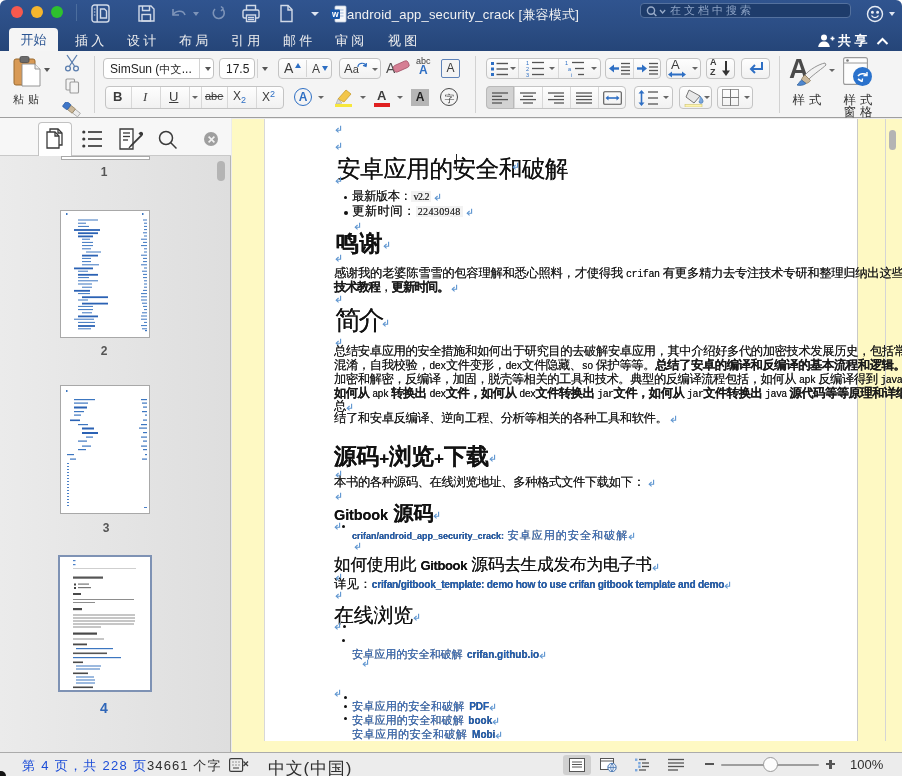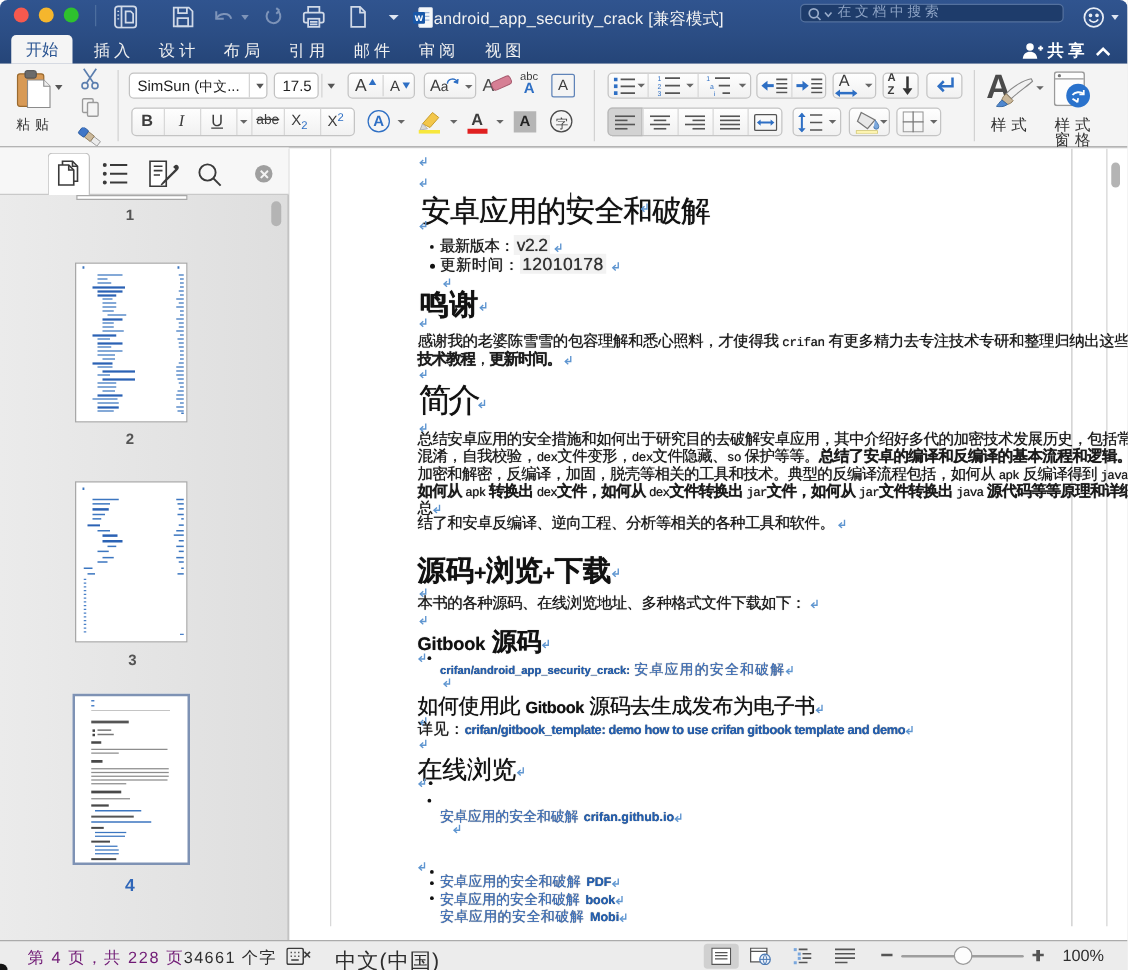--- a/index.html
+++ b/index.html
@@ -24,29 +24,29 @@
 .fontbox{background:#fff;border:1px solid #c2c2c2;border-radius:4px;font-size:12px;color:#222}
 .caret{width:0;height:0;border-left:3.5px solid transparent;border-right:3.5px solid transparent;border-top:4px solid #555}
 .caretb{width:0;height:0;border-left:3px solid transparent;border-right:3px solid transparent;border-top:3.5px solid #666}
 
 #main{left:0;top:119px;width:902px;height:633px}
 #sidebar{left:0;top:0;width:231px;height:633px;background:linear-gradient(90deg,#ebebeb,#dedede);border-right:1px solid #b5b5b5}
 #sbtabs{left:0;top:-1px;width:231px;height:38px;background:#f7f7f7;border-bottom:1px solid #c9c9c9}
 #sbactive{left:38px;top:3px;width:34px;height:34px;background:#fff;border:1px solid #c2c2c2;border-bottom:none;border-radius:4px 4px 0 0}
 .thumb{background:#fff;border:1px solid #a8a8a8}
 .tlabel{font-size:12px;color:#555;width:20px;text-align:center}
-#docarea{left:232px;top:0;width:670px;height:633px;background:#ffffff}
+#docarea{left:232px;top:0;width:670px;height:633px;background:#fef9c3}
 #page{left:32px;top:0px;width:594px;height:622px;background:#fff;border-left:1px solid #d8d8d8;border-right:1px solid #c9c9c9}
 
 #statusbar{left:0;top:752px;width:902px;height:24px;background:#ececec;border-top:1px solid #ababab;color:#3c3c3c;font-size:13px}
 
 .ln{position:absolute;white-space:nowrap;color:#1b1b1b;text-shadow:0 0 0.55px rgba(20,20,20,.85)}
 .zh{font-size:12.4px;letter-spacing:.2px}
 .pc{display:inline-block;vertical-align:-1px}
-.code{font-family:Liberation Sans, sans-serif;font-size:14px;background:#f2f2f2;color:#333;padding:0 2px}
+.code{font-family:Liberation Serif, serif;font-size:10px;background:#f2f2f2;color:#333;padding:0 2px}
 .lka{color:#4077c8}
 .lkb{color:#2160b6;font-weight:bold;font-size:10px;letter-spacing:0}
 .blt{position:absolute;width:3.4px;height:3.4px;background:#111;border-radius:50%}
 .b{font-weight:bold}
 .lt{font-family:"Liberation Mono",monospace;font-size:10px;font-weight:normal}
 </style></head>
 <body>
 
 <div class="abs" style="left:0;top:0;width:902px;height:10px;background:#fff"></div>
 <div class="abs" id="titlebar"></div>
@@ -631,21 +631,21 @@
         <use href="#pcg"></use>
       </svg>
     <svg class="abs" style="left:103px;top:57px" width="7" height="8">
         <use href="#pcg"></use>
       </svg>
     <div class="blt" style="left:112px;top:77px"></div>
     <div class="ln zh" id="B1" style="left:120px;top:69px;letter-spacing:-0.503px">最新版本：<span class="code">v2.2</span>&nbsp;<svg class="pc" width="7" height="8">
           <use href="#pcg"></use>
         </svg></div>
     <div class="blt" style="left:112px;top:92px;width:4px;height:4px"></div>
-    <div class="ln zh" id="B2" style="left:120px;top:84px;letter-spacing:0.357px">更新时间：<span class="code">12010178</span>&nbsp;<svg class="pc" width="7" height="8">
+    <div class="ln zh" id="B2" style="left:120px;top:84px;letter-spacing:0.357px">更新时间：<span class="code">22430948</span>&nbsp;<svg class="pc" width="7" height="8">
           <use href="#pcg"></use>
         </svg></div>
     <svg class="abs" style="left:122px;top:103px" width="7" height="8">
         <use href="#pcg"></use>
       </svg>
     <div class="ln" id="H1" style="left:104px;top:109px;font-size:23px;font-weight:bold;color:#111;letter-spacing:0.500px">鸣谢<svg class="pc" width="7" height="8" style="vertical-align:2px">
           <use href="#pcg"></use>
         </svg></div>
     <svg class="abs" style="left:103px;top:135px" width="7" height="8">
         <use href="#pcg"></use>
@@ -736,21 +736,21 @@
     <div class="ln" id="LK5" style="left:120px;top:591px;letter-spacing:0.000px"><span class="lka" style="font-size:11.2px">安卓应用的安全和破解</span> <span class="lkb">book</span><svg class="pc" width="7" height="8">
           <use href="#pcg"></use>
         </svg></div>
     <div class="ln" id="LK6" style="left:120px;top:605px;letter-spacing:0.336px"><span class="lka" style="font-size:11.2px">安卓应用的安全和破解</span> <span class="lkb">Mobi</span><svg class="pc" width="7" height="8">
           <use href="#pcg"></use>
         </svg></div>
   </div>
 </div>
 
 <div class="abs" id="statusbar">
-<div class="abs zh" style="left:22px;top:4px;font-size:13px;letter-spacing:1.3px;color:#701a75">第 4 页，共 228 页</div>
+<div class="abs zh" style="left:22px;top:4px;font-size:13px;letter-spacing:1.3px;color:#1d4ed8">第 4 页，共 228 页</div>
 <div class="abs zh" style="left:147px;top:4px;font-size:13px;letter-spacing:1.1px;color:#2e2e2e">34661 个字</div>
 <svg class="abs" style="left:229px;top:5px" width="20" height="14" viewBox="0 0 20 14" fill="none" stroke="#3c3c3c" stroke-width="1.2">
       <rect x="0.6" y="0.6" width="13" height="12.8" rx="1.5"></rect>
       <path d="M3.5 4h1M6.5 4h1M9.5 4h1M3.5 7h1M6.5 7h1M9.5 7h1M4 10h6"></path>
       <path d="M14.5 3.5 19 8m0-4.5L14.5 8" stroke-width="1.3"></path>
     </svg>
 <div class="abs zh" style="left:268px;top:4px;font-size:17px;letter-spacing:.8px;color:#2e2e2e">中文(中国)</div>
 <div class="abs" style="left:563px;top:2px;width:28px;height:20px;background:#d0d0d0;border-radius:3px"></div>
 <svg class="abs" style="left:569px;top:5px" width="16" height="14" viewBox="0 0 16 14">
       <rect x="0.5" y="0.5" width="15" height="13" fill="#fff" stroke="#555" stroke-width="1"></rect>

